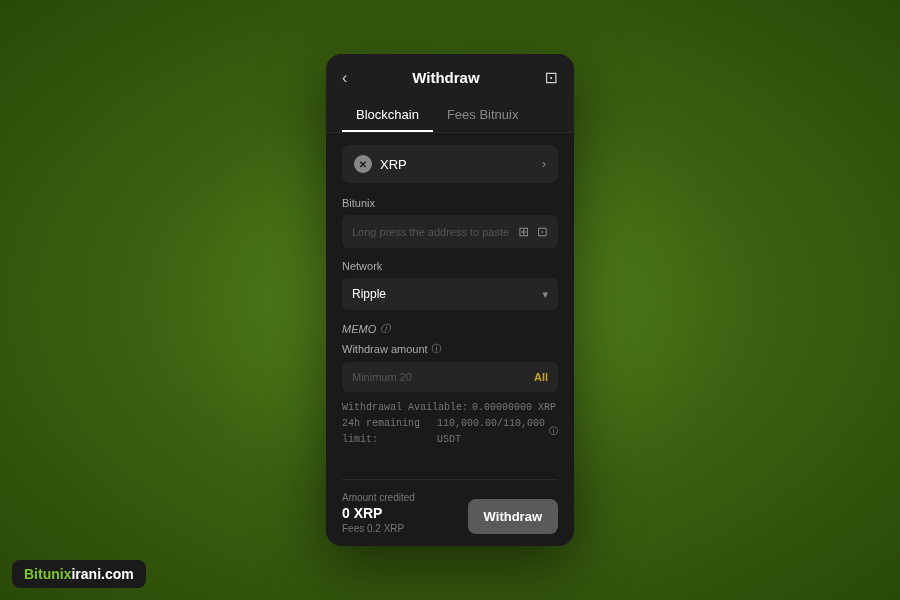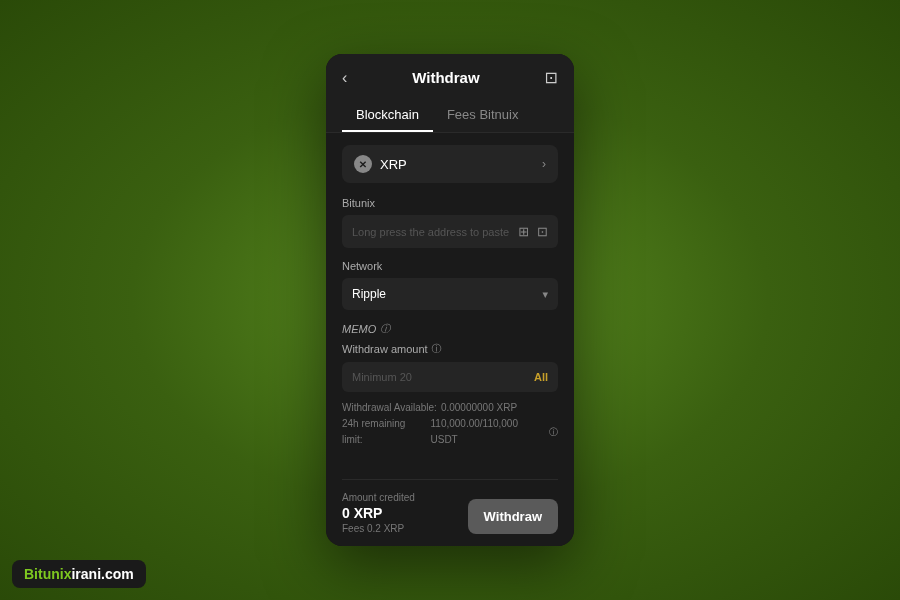--- a/index.html
+++ b/index.html
@@ -177,20 +177,21 @@
       justify-content: space-between;
     }
     .all-btn {
       color: #c8a02a;
       font-size: 11px;
       font-weight: 600;
       cursor: pointer;
     }
     .withdrawal-info {
       margin-bottom: 31px;
+      font-family: Liberation Mono, monospace;
     }
     .info-line {
       color: #777;
       font-size: 10px;
       line-height: 1.6;
       display: flex;
       align-items: center;
       gap: 4px;
     }
     .info-line .info-circle {

